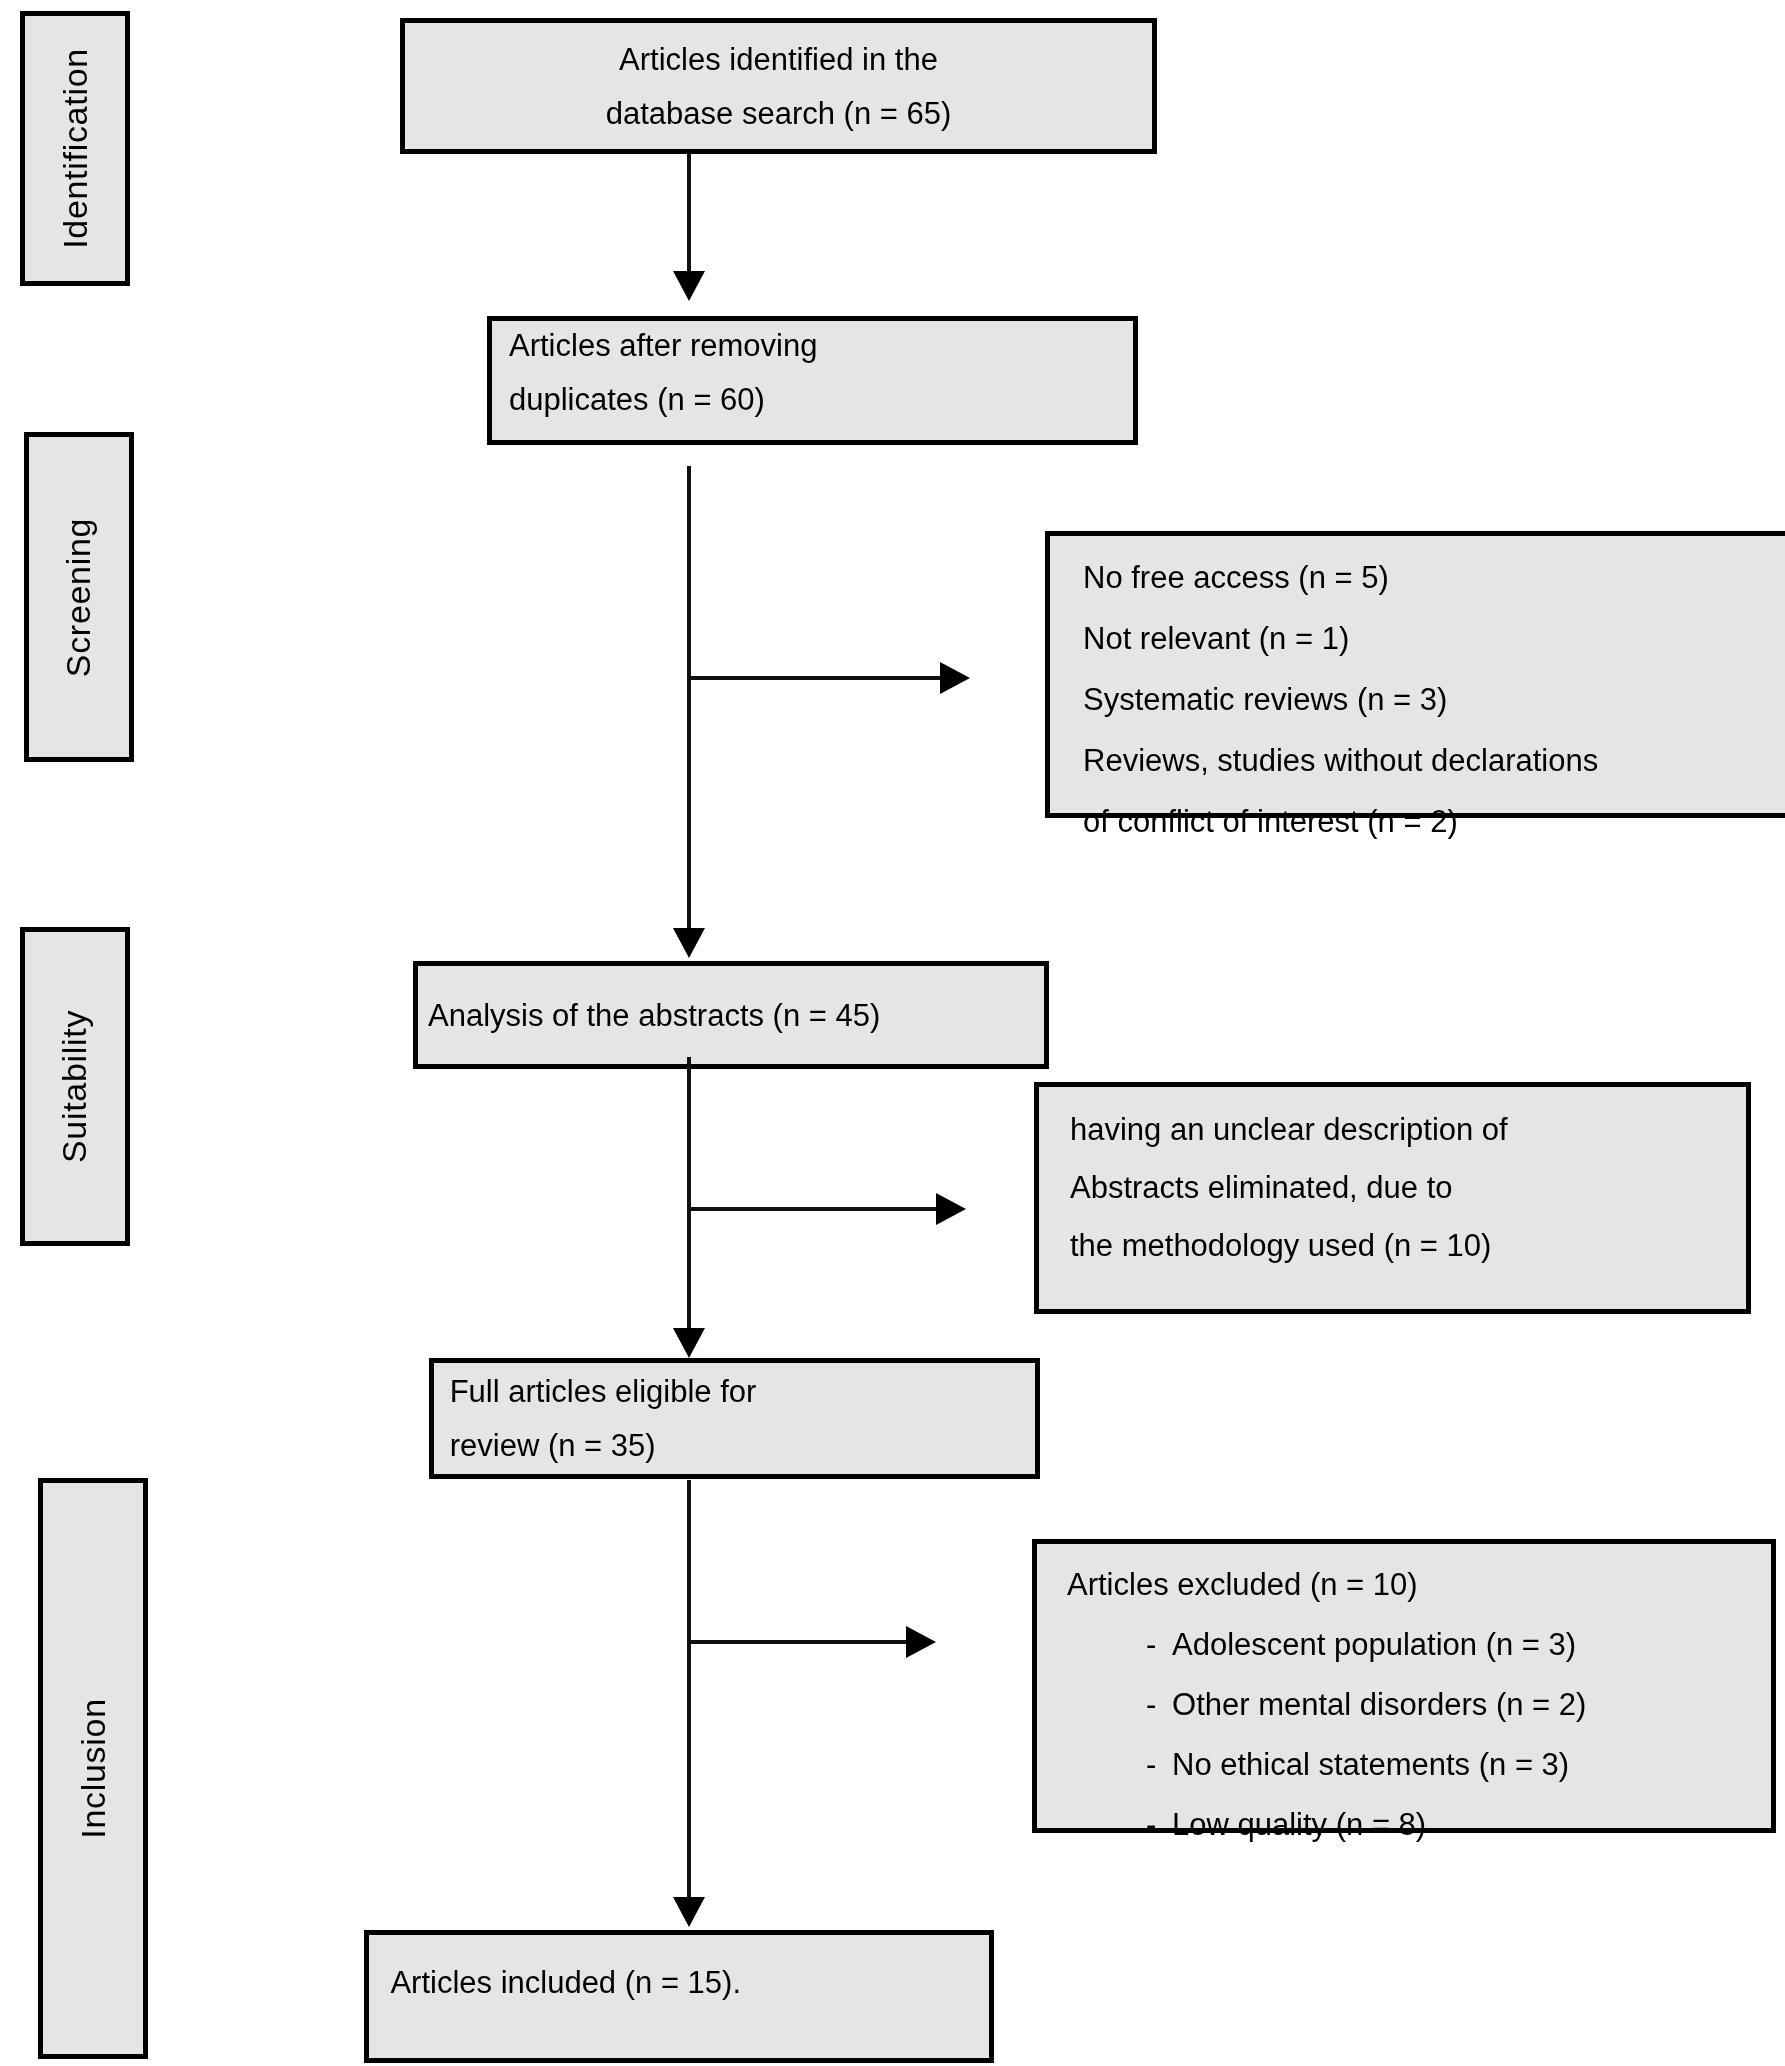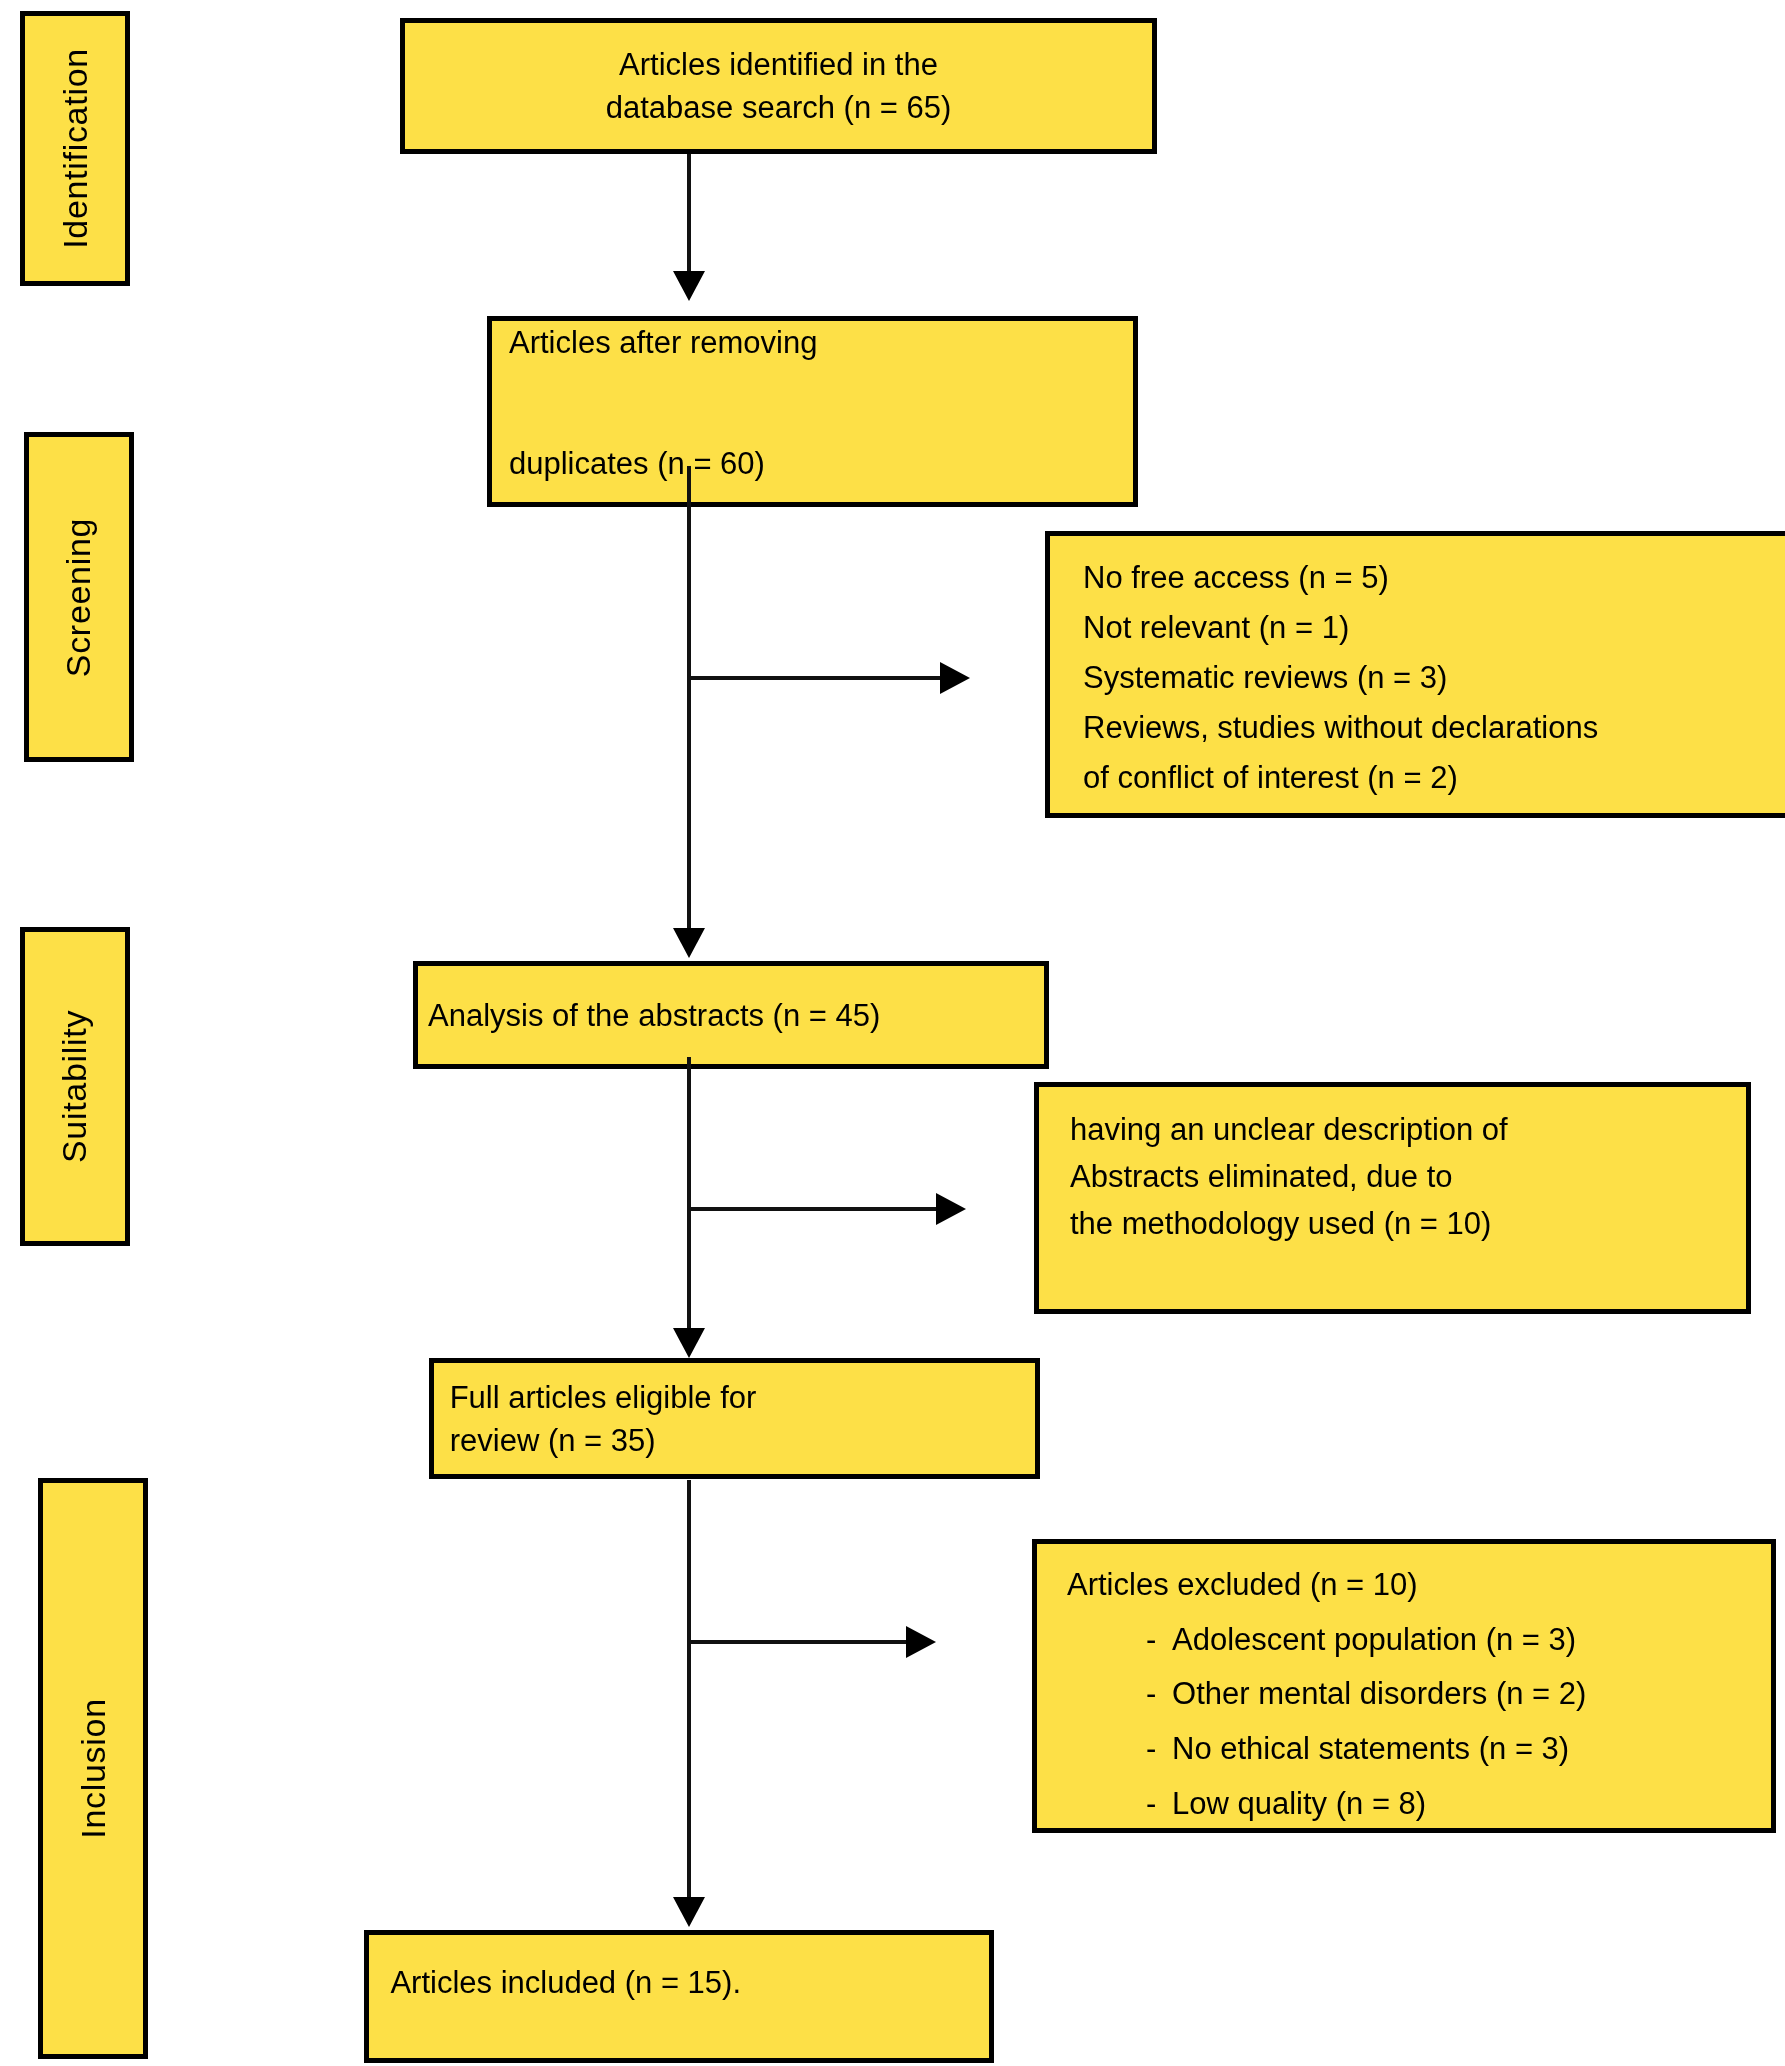--- a/index.html
+++ b/index.html
@@ -8,23 +8,24 @@
     width:1785px;
     height:2066px;
     background:#ffffff;
     font-family:"Liberation Sans", sans-serif;
     color:#000000;
     overflow:hidden;
   }
   
   .box{
     position:absolute;
-    background:#fde047;
+    background:#e5e5e5;
     border:5.7px solid #000000;
     box-sizing:border-box;
+    gap:11px;
   }
   .stage-box{
     display:flex;
     align-items:center;
     justify-content:center;
   }
   .stage-label{
     transform:rotate(-90deg);
     white-space:nowrap;
     font-size:34px;
@@ -45,21 +46,21 @@
     font-size:31px;
     box-sizing:border-box;
   }
   
   #stage-identification{left:20px;top:10.7px;width:110px;height:275px;}
   #stage-screening{left:23.6px;top:432px;width:110px;height:330px;}
   #stage-suitability{left:20px;top:927px;width:110px;height:319px;}
   #stage-inclusion{left:38px;top:1478px;width:110px;height:581px;}
 
   #box-identified{left:400px;top:18px;width:757px;height:136px;text-align:center;}
-  #box-duplicates{left:487px;top:316px;width:651px;height:191px;padding-left:17px;padding-bottom:17px;justify-content:space-between;}
+  #box-duplicates{left:487px;top:316px;width:651px;height:129px;padding-left:17px;padding-bottom:17px;}
   #box-abstracts{left:413px;top:961px;width:636px;height:108px;padding-left:10px;}
   #box-full-articles{left:429px;top:1358px;width:611px;height:121px;padding-left:15.7px;}
   #box-included{left:364px;top:1930px;width:630px;height:133px;padding-left:21.4px;padding-bottom:28.6px;}
 
   #side-screening-exclusions{
     left:1045px;top:531px;width:752px;height:287px;
     padding:17px 14.3px 0 33px;line-height:50px;
   }
   #side-abstract-exclusions{
     left:1034px;top:1082px;width:717px;height:232px;

